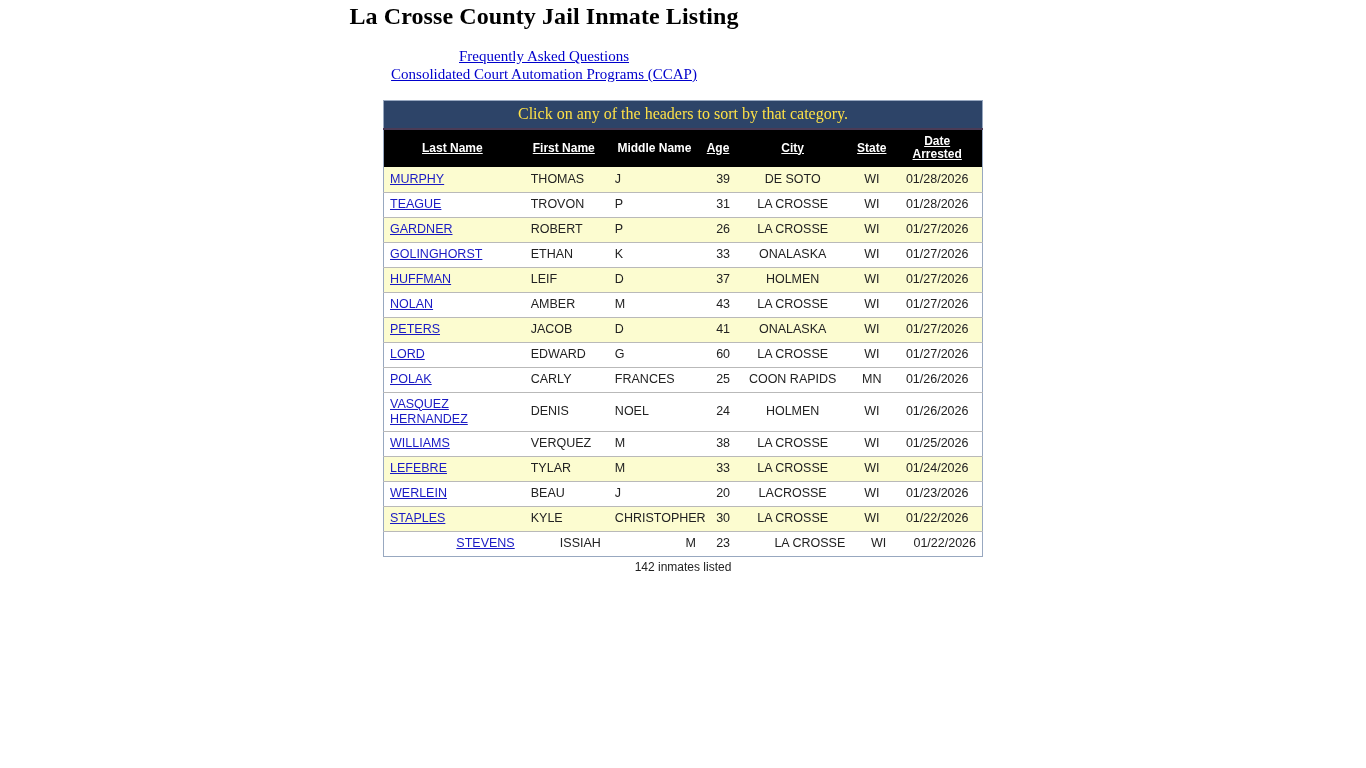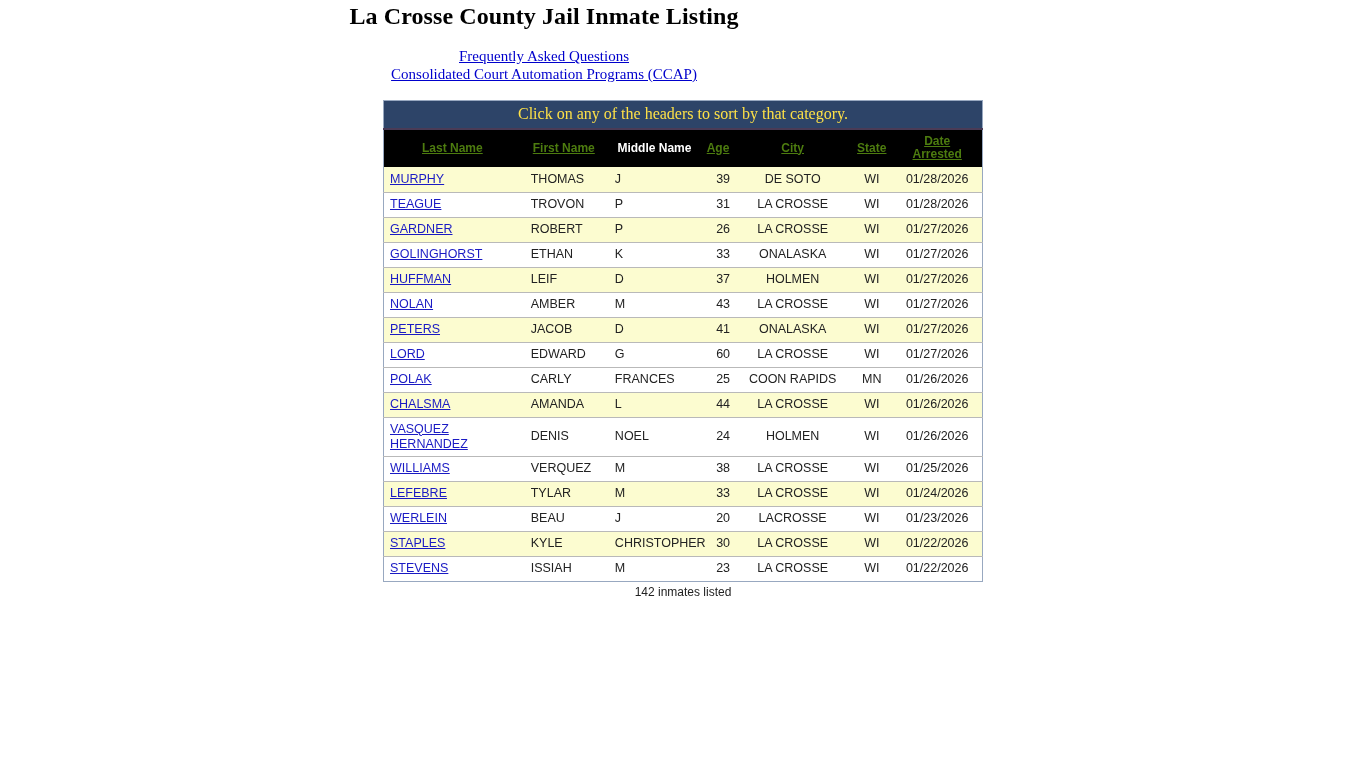--- a/index.html
+++ b/index.html
@@ -77,21 +77,21 @@
     color: #ffffff;
     font-size: 12px;
     font-weight: bold;
     text-align: center;
     padding: 5px 4px 6px 4px;
     vertical-align: middle;
     line-height: 13px;
   }
   thead tr.head-row th a,
   thead tr.head-row th .hdr-link {
-    color: #4d7c0f;
+    color: #ffffff;
     text-decoration: underline;
     cursor: pointer;
   }
   thead tr.head-row th .hdr-plain {
     color: #ffffff;
     text-decoration: none;
   }
 
   
   col.c-last   { width: 137px; }
@@ -109,21 +109,21 @@
 
   tbody td {
     font-size: 12.5px;
     color: #222222;
     border-bottom: 1px solid #b9b9b9;
     padding: 4px 6px 4px 6px;
     vertical-align: middle;
     line-height: 15px;
     white-space: nowrap;
   }
-  tbody tr:last-child td { border-bottom: none; }
+  tbody tr:last-child td { border-bottom: none; text-align: right; }
 
   td.td-last   { text-align: left; }
   td.td-first  { text-align: left;  padding-left: 10px; }
   td.td-middle { text-align: left;  padding-left: 8px; }
   td.td-age    { text-align: right; padding-right: 4px; }
   td.td-city   { text-align: center; }
   td.td-state  { text-align: center; }
   td.td-date   { text-align: center; }
 
   td.td-last a {
@@ -271,29 +271,20 @@
           </tr>
           <tr class="even">
             <td class="td-last"><a href="#">POLAK</a></td>
             <td class="td-first">CARLY</td>
             <td class="td-middle">FRANCES</td>
             <td class="td-age">25</td>
             <td class="td-city">COON RAPIDS</td>
             <td class="td-state">MN</td>
             <td class="td-date">01/26/2026</td>
           </tr>
-          <tr class="odd">
-            <td class="td-last"><a href="#">CHALSMA</a></td>
-            <td class="td-first">AMANDA</td>
-            <td class="td-middle">L</td>
-            <td class="td-age">44</td>
-            <td class="td-city">LA CROSSE</td>
-            <td class="td-state">WI</td>
-            <td class="td-date">01/26/2026</td>
-          </tr>
           <tr class="even">
             <td class="td-last"><a href="#" class="wrapname">VASQUEZ HERNANDEZ</a></td>
             <td class="td-first">DENIS</td>
             <td class="td-middle">NOEL</td>
             <td class="td-age">24</td>
             <td class="td-city">HOLMEN</td>
             <td class="td-state">WI</td>
             <td class="td-date">01/26/2026</td>
           </tr>
           <tr class="even">

